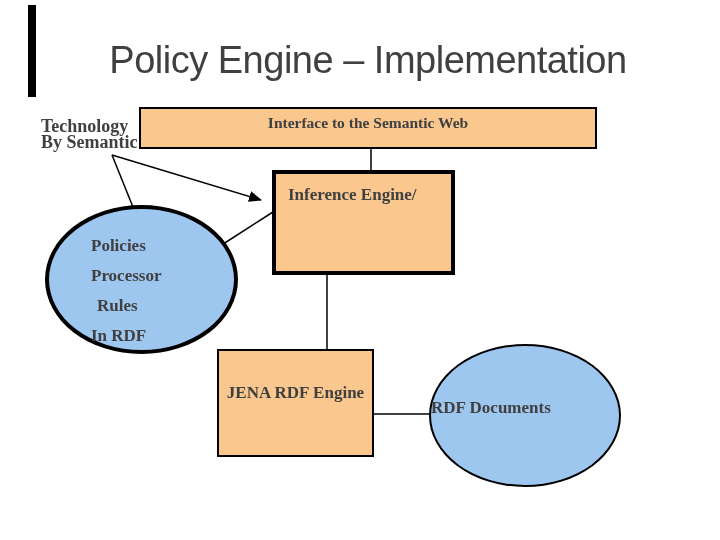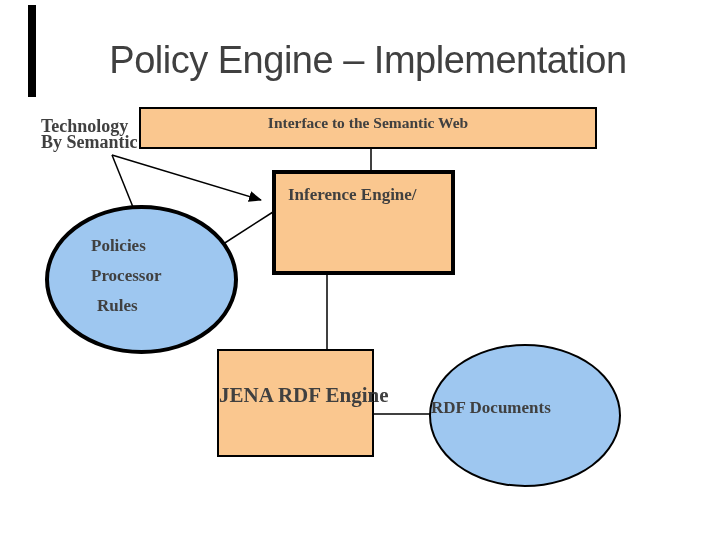--- a/index.html
+++ b/index.html
@@ -37,21 +37,21 @@
   .inference-box{
     left:272px;top:170px;width:183px;height:105px;
     border-width:4px;
     padding:10px 0 0 12px;
     font-weight:bold;font-size:17px;line-height:21.5px;
     white-space:nowrap;
   }
   .jena-box{
     left:217px;top:349px;width:157px;height:108px;
     text-align:center;padding-top:32px;
-    font-weight:bold;font-size:21px;
+    font-weight:bold;font-size:17px;
     border-width:2px;
     white-space:nowrap;
   }
   .ellipse{
     position:absolute;background:#9EC7F0;border:4px solid #000;
     border-radius:50%;box-sizing:border-box;
   }
   .policies-ellipse{left:45px;top:205px;width:193px;height:149px;}
   .policies-text{
     position:absolute;left:42px;top:22px;
@@ -105,20 +105,21 @@
 
   <div class="node inference-box">
     <div>Inference Engine/</div>
   </div>
 
   <div class="ellipse policies-ellipse">
     <div class="policies-text">
       <div>Policies</div>
       <div>Processor</div>
       <div class="indent">Rules</div>
+      <div>In RDF</div>
     </div>
   </div>
 
   <div class="node jena-box">
     <span>JENA RDF Engine</span>
   </div>
 
   <div class="ellipse rdf-ellipse">
     <span>RDF Documents</span>
   </div>

